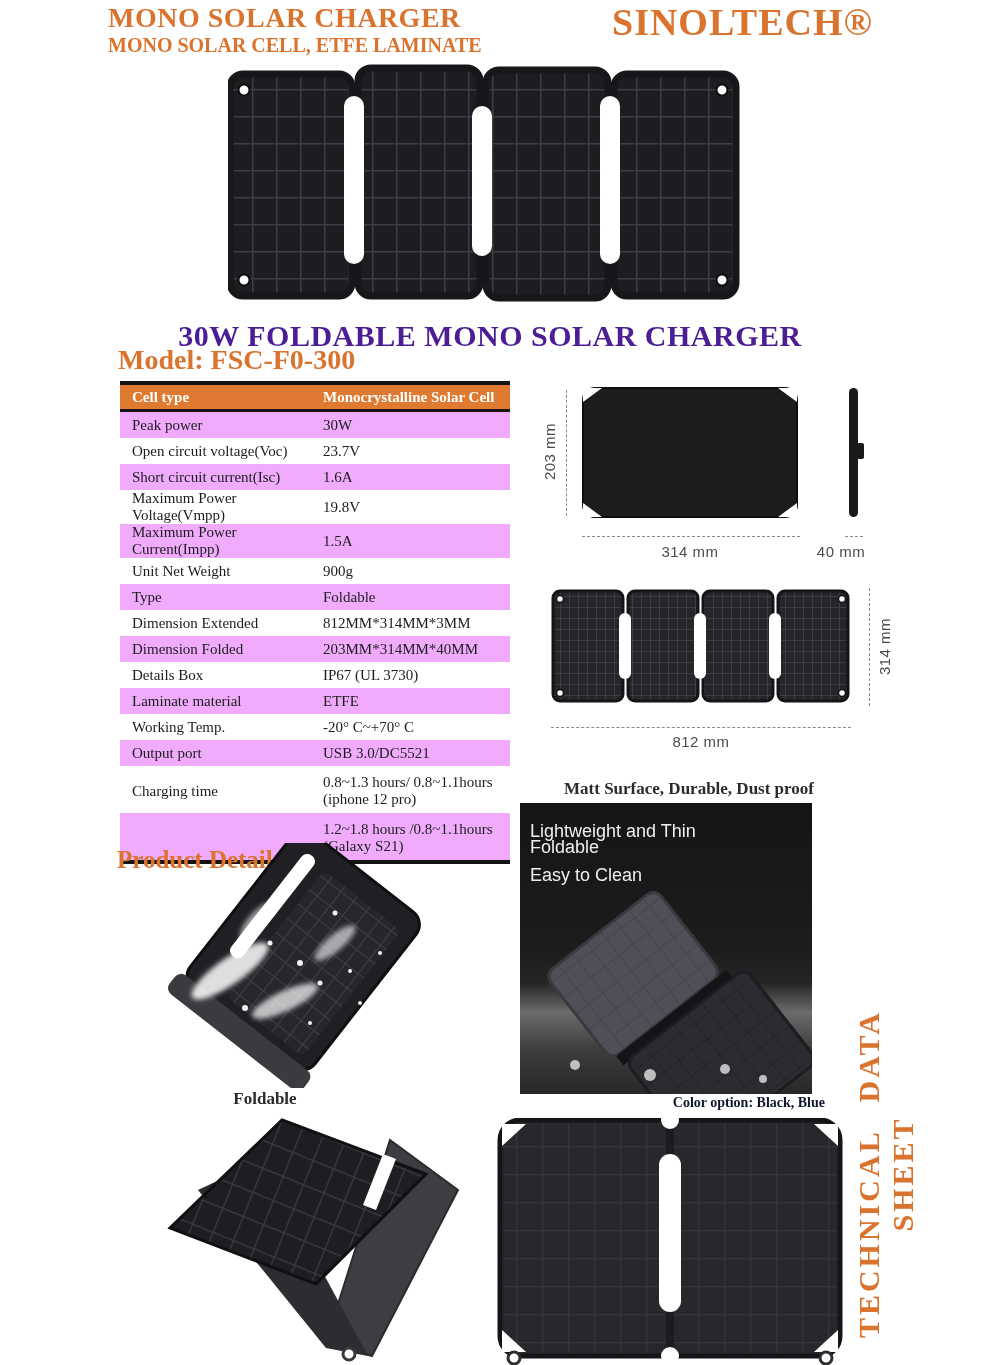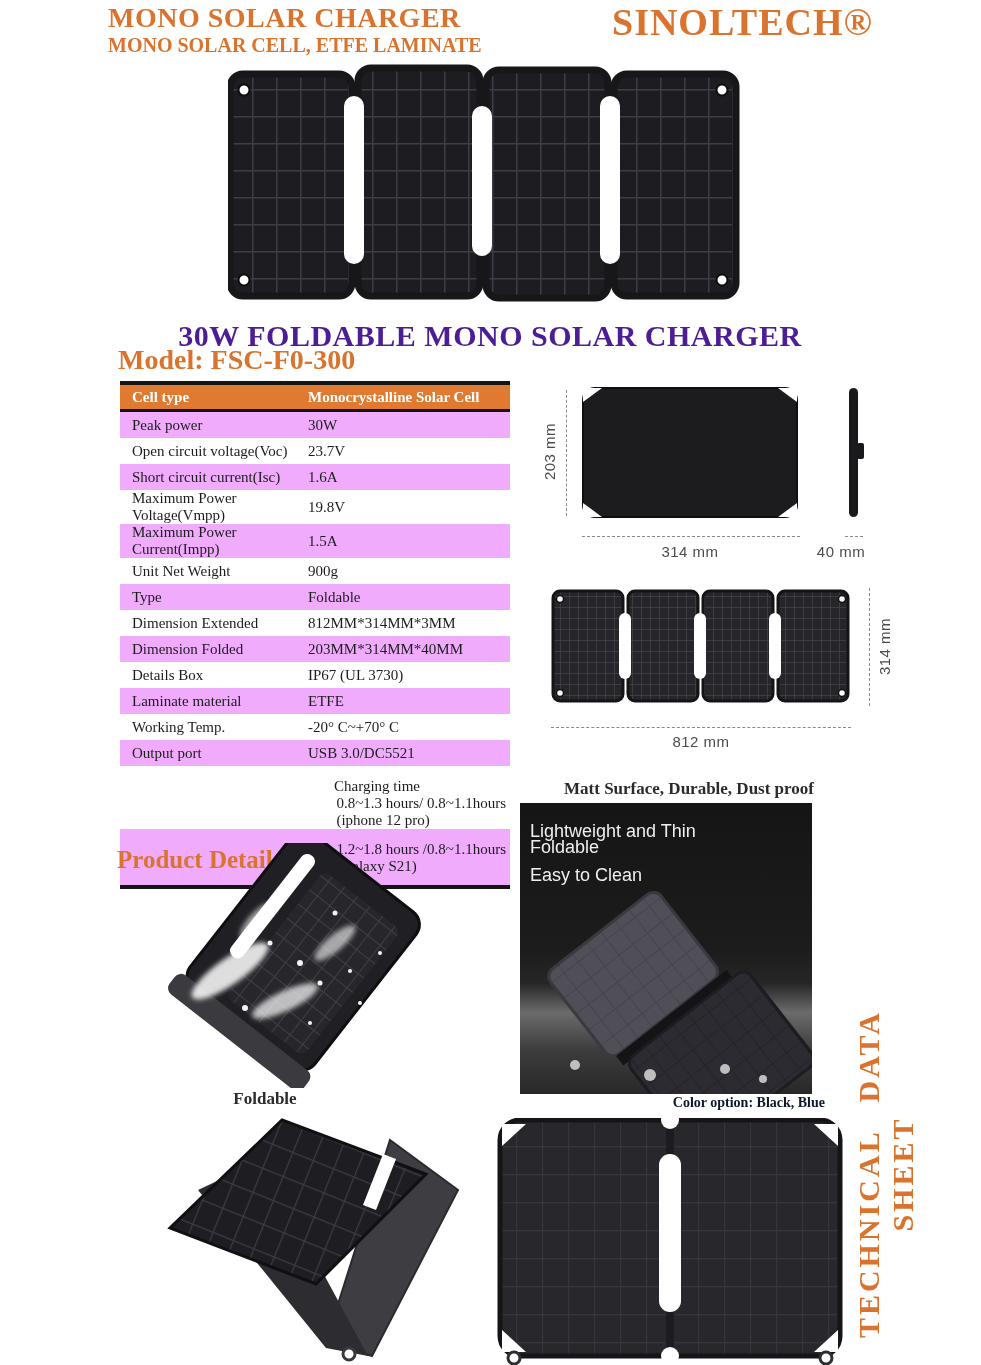--- a/index.html
+++ b/index.html
@@ -17,22 +17,22 @@
   .model{left:118px;top:344px;font-size:28px;font-weight:bold;color:#D9732D;}
 
   
   #spec-table{position:absolute;left:120px;top:381px;width:390px;
               border-top:4px solid #141414;border-bottom:4px solid #141414;
               font-size:15px;color:#1c1c1c;}
   .thead{display:flex;align-items:center;background:#E07A30;color:#fff;
          font-weight:bold;height:24px;border-bottom:3px solid #141414;}
   .trow{display:flex;align-items:center;min-height:26px;background:#fff;}
   .trow.alt{background:#f0abfc;}
-  .trow.tall{min-height:44px;align-items:flex-end;padding-top:12px;flex-direction:column;}
-  .tcell.c1{width:188px;padding-left:12px;box-sizing:border-box;}
+  .trow.tall{min-height:44px;align-items:center;padding-top:3px;}
+  .tcell.c1{width:203px;padding-left:12px;box-sizing:border-box;}
   .tcell.c2{flex:1;white-space:pre-line;padding-right:4px;}
 
   
   .dimline-v{position:absolute;width:0;border-left:1px dashed #8a8a8a;}
   .dimline-h{position:absolute;height:0;border-top:1px dashed #8a8a8a;}
   .dimlabel{position:absolute;font-family:"Liberation Sans",sans-serif;font-size:15px;
             color:#4c4c4c;text-align:center;letter-spacing:.5px;}
   .rot{transform:rotate(-90deg);transform-origin:center;}
 
   

